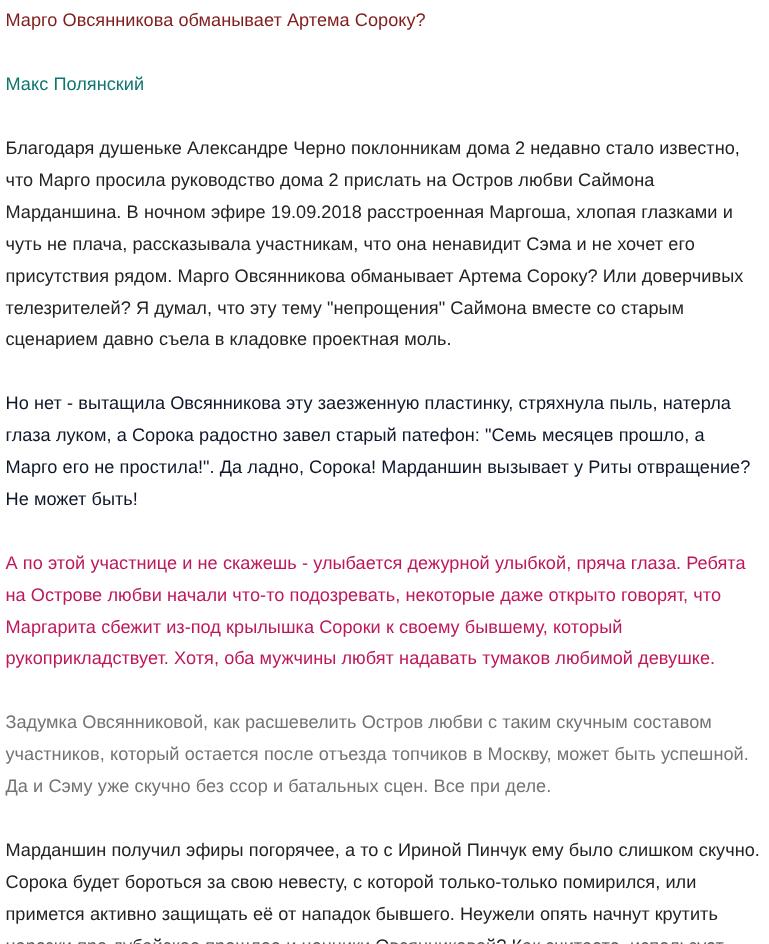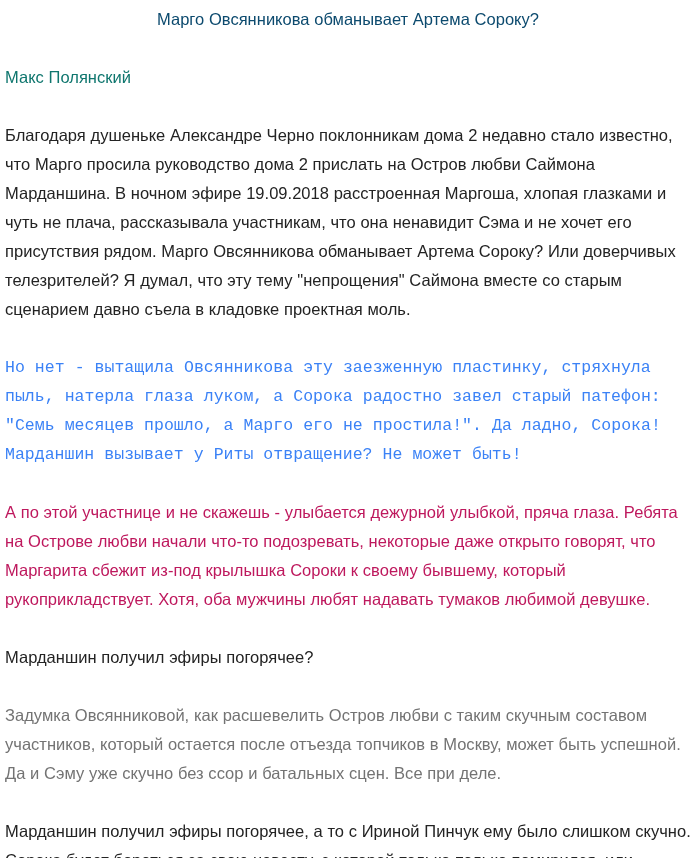--- a/index.html
+++ b/index.html
@@ -35,21 +35,20 @@
   }
   
   .block:first-child {
     margin-top: 0;
   }
 </style>
 </head>
 <body style="background: rgb(255, 255, 255);">
 
 <div id="article">
-  <p class="block" style="color: #0c4a6e; text-align: center;">Марго Овсянникова обманывает Артема Сороку?</p>
+  <p class="block" style="color: #7f1d1d;">Марго Овсянникова обманывает Артема Сороку?</p>
   <p class="block" style="color: #0f766e;">Макс Полянский</p>
   <p class="block" style="color: rgb(35, 35, 35);">Благодаря душеньке Александре Черно поклонникам дома 2 недавно стало известно, что Марго просила руководство дома 2 прислать на Остров любви Саймона Марданшина. В ночном эфире 19.09.2018 расстроенная Маргоша, хлопая глазками и чуть не плача, рассказывала участникам, что она ненавидит Сэма и не хочет его присутствия рядом. Марго Овсянникова обманывает Артема Сороку? Или доверчивых телезрителей? Я думал, что эту тему "непрощения" Саймона вместе со старым сценарием давно съела в кладовке проектная моль.</p>
-  <p class="block" style="color: #3b82f6; font-family: Liberation Mono, monospace;">Но нет - вытащила Овсянникова эту заезженную пластинку, стряхнула пыль, натерла глаза луком, а Сорока радостно завел старый патефон: "Семь месяцев прошло, а Марго его не простила!". Да ладно, Сорока! Марданшин вызывает у Риты отвращение? Не может быть!</p>
+  <p class="block" style="color: #0f172a;">Но нет - вытащила Овсянникова эту заезженную пластинку, стряхнула пыль, натерла глаза луком, а Сорока радостно завел старый патефон: "Семь месяцев прошло, а Марго его не простила!". Да ладно, Сорока! Марданшин вызывает у Риты отвращение? Не может быть!</p>
   <p class="block" style="color: #be185d;">А по этой участнице и не скажешь - улыбается дежурной улыбкой, пряча глаза. Ребята на Острове любви начали что-то подозревать, некоторые даже открыто говорят, что Маргарита сбежит из-под крылышка Сороки к своему бывшему, который рукоприкладствует. Хотя, оба мужчины любят надавать тумаков любимой девушке.</p>
-  <p class="block" style="color: rgb(35, 35, 35);">Марданшин получил эфиры погорячее?</p>
   <p class="block" style="color: #737373;">Задумка Овсянниковой, как расшевелить Остров любви с таким скучным составом участников, который остается после отъезда топчиков в Москву, может быть успешной. Да и Сэму уже скучно без ссор и батальных сцен. Все при деле.</p>
   <p class="block" style="color: rgb(35, 35, 35);">Марданшин получил эфиры погорячее, а то с Ириной Пинчук ему было слишком скучно. Сорока будет бороться за свою невесту, с которой только-только помирился, или примется активно защищать её от нападок бывшего. Неужели опять начнут крутить нарезки про дубайское прошлое и ценники Овсянниковой? Как считаете, использует Маргарита этот шанс избавиться от Артема?</p>
 </div>
 
 </body></html>

